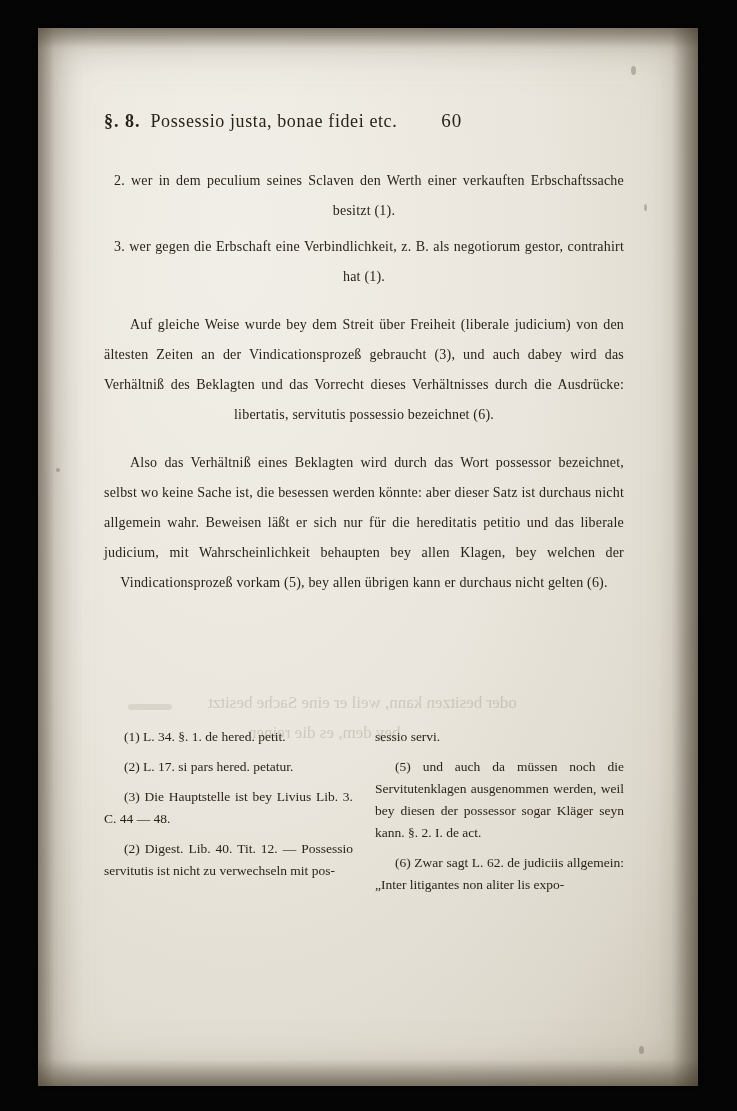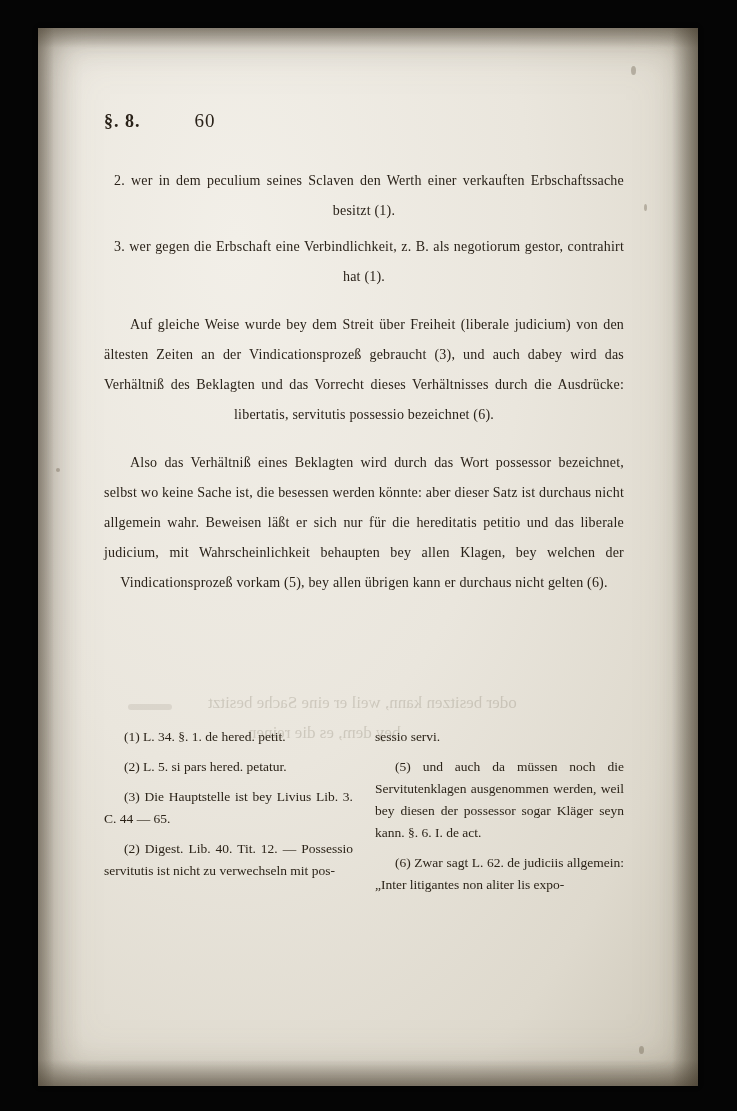--- a/index.html
+++ b/index.html
@@ -185,38 +185,39 @@
     <div class="speck" style="left:18px; top:440px; width:4px; height:4px;"></div>
     <div class="speck" style="left:606px; top:176px; width:3px; height:7px;"></div>
     <div class="speck" style="left:593px; top:38px; width:5px; height:9px;"></div>
     <div class="speck" style="left:601px; top:1018px; width:5px; height:8px;"></div>
     <div class="speck" style="left:90px; top:676px; width:44px; height:6px; border-radius:3px; opacity:.35;"></div>
 
     <div class="textblock">
 
       <div class="headline">
         <span class="sect">§. 8.</span>
+        <span class="htitle">Possessio justa, bonae fidei etc.</span>
         <span class="pageno">60</span>
       </div>
 
       <p class="para numbered">2. wer in dem peculium seines Sclaven den Werth einer verkauften Erbschaftssache besitzt (1).</p>
       <p class="para numbered">3. wer gegen die Erbschaft eine Verbindlichkeit, z. B. als negotiorum gestor, contrahirt hat (1).</p>
       <div class="blockgap"></div>
       <p class="para indent">Auf gleiche Weise wurde bey dem Streit über Freiheit (liberale judicium) von den ältesten Zeiten an der Vindicationsprozeß gebraucht (3), und auch dabey wird das Verhältniß des Beklagten und das Vorrecht dieses Verhältnisses durch die Ausdrücke: libertatis, servitutis possessio bezeichnet (6).</p>
       <div class="blockgap"></div>
       <p class="para indent">Also das Verhältniß eines Beklagten wird durch das Wort possessor bezeichnet, selbst wo keine Sache ist, die besessen werden könnte: aber dieser Satz ist durchaus nicht allgemein wahr. Beweisen läßt er sich nur für die hereditatis petitio und das liberale judicium, mit Wahrscheinlichkeit behaupten bey allen Klagen, bey welchen der Vindicationsprozeß vorkam (5), bey allen übrigen kann er durchaus nicht gelten (6).</p>
     </div>
 
     <div class="notes">
       <div class="notecol">
         <p class="note">(1) L. 34. §. 1. de hered. petit.</p>
-        <p class="note">(2) L. 5. si pars hered. petatur.</p>
-        <p class="note">(3) Die Hauptstelle ist bey Livius Lib. 3. C. 44 — 65.</p>
+        <p class="note">(2) L. 17. si pars hered. petatur.</p>
+        <p class="note">(3) Die Hauptstelle ist bey Livius Lib. 3. C. 44 — 48.</p>
         <p class="note">(2) Digest. Lib. 40. Tit. 12. — Possessio servitutis ist nicht zu verwechseln mit pos-</p>
       </div>
       <div class="notecol">
         <p class="note" style="text-indent:0;">sessio servi.</p>
-        <p class="note">(5) und auch da müssen noch die Servitutenklagen ausgenommen werden, weil bey diesen der possessor sogar Kläger seyn kann. §. 6. I. de act.</p>
+        <p class="note">(5) und auch da müssen noch die Servitutenklagen ausgenommen werden, weil bey diesen der possessor sogar Kläger seyn kann. §. 2. I. de act.</p>
         <p class="note">(6) Zwar sagt L. 62. de judiciis allgemein: „Inter litigantes non aliter lis expo-</p>
       </div>
     </div>
   </div>
 </div>
 
 </body></html>

